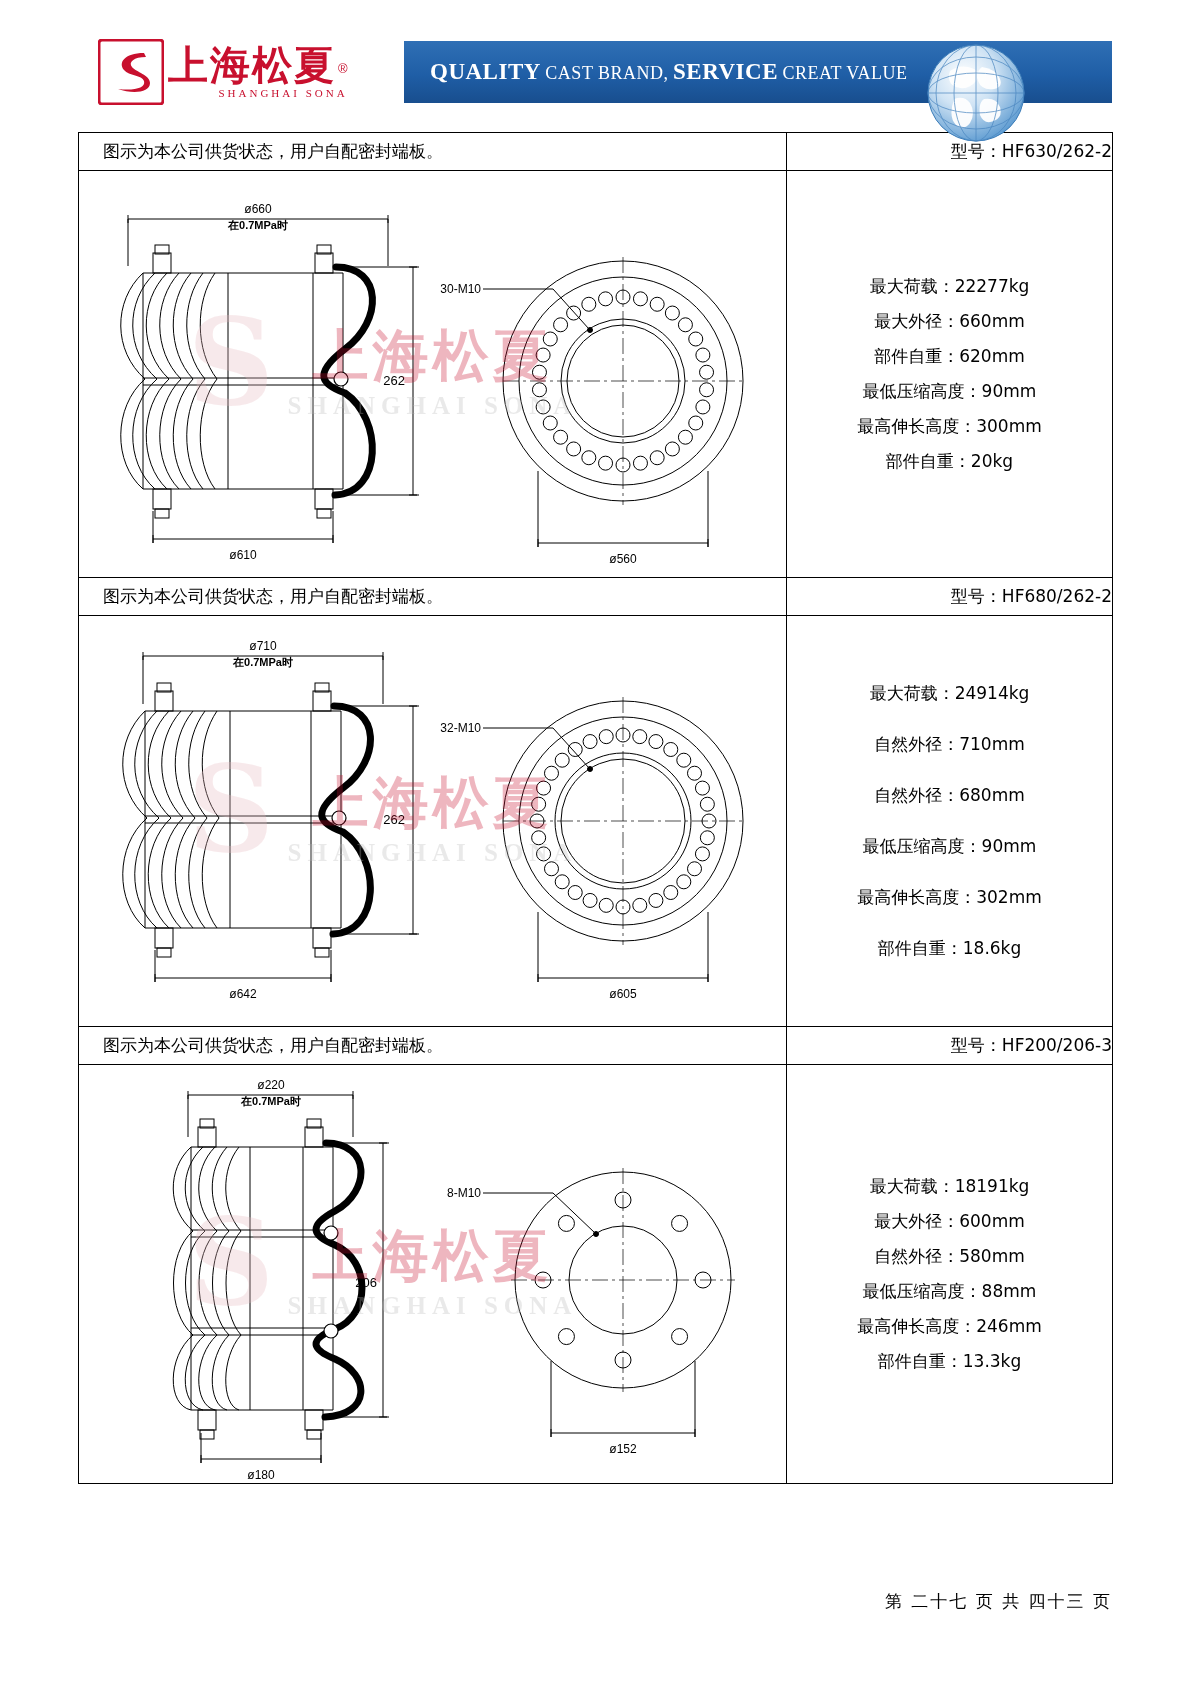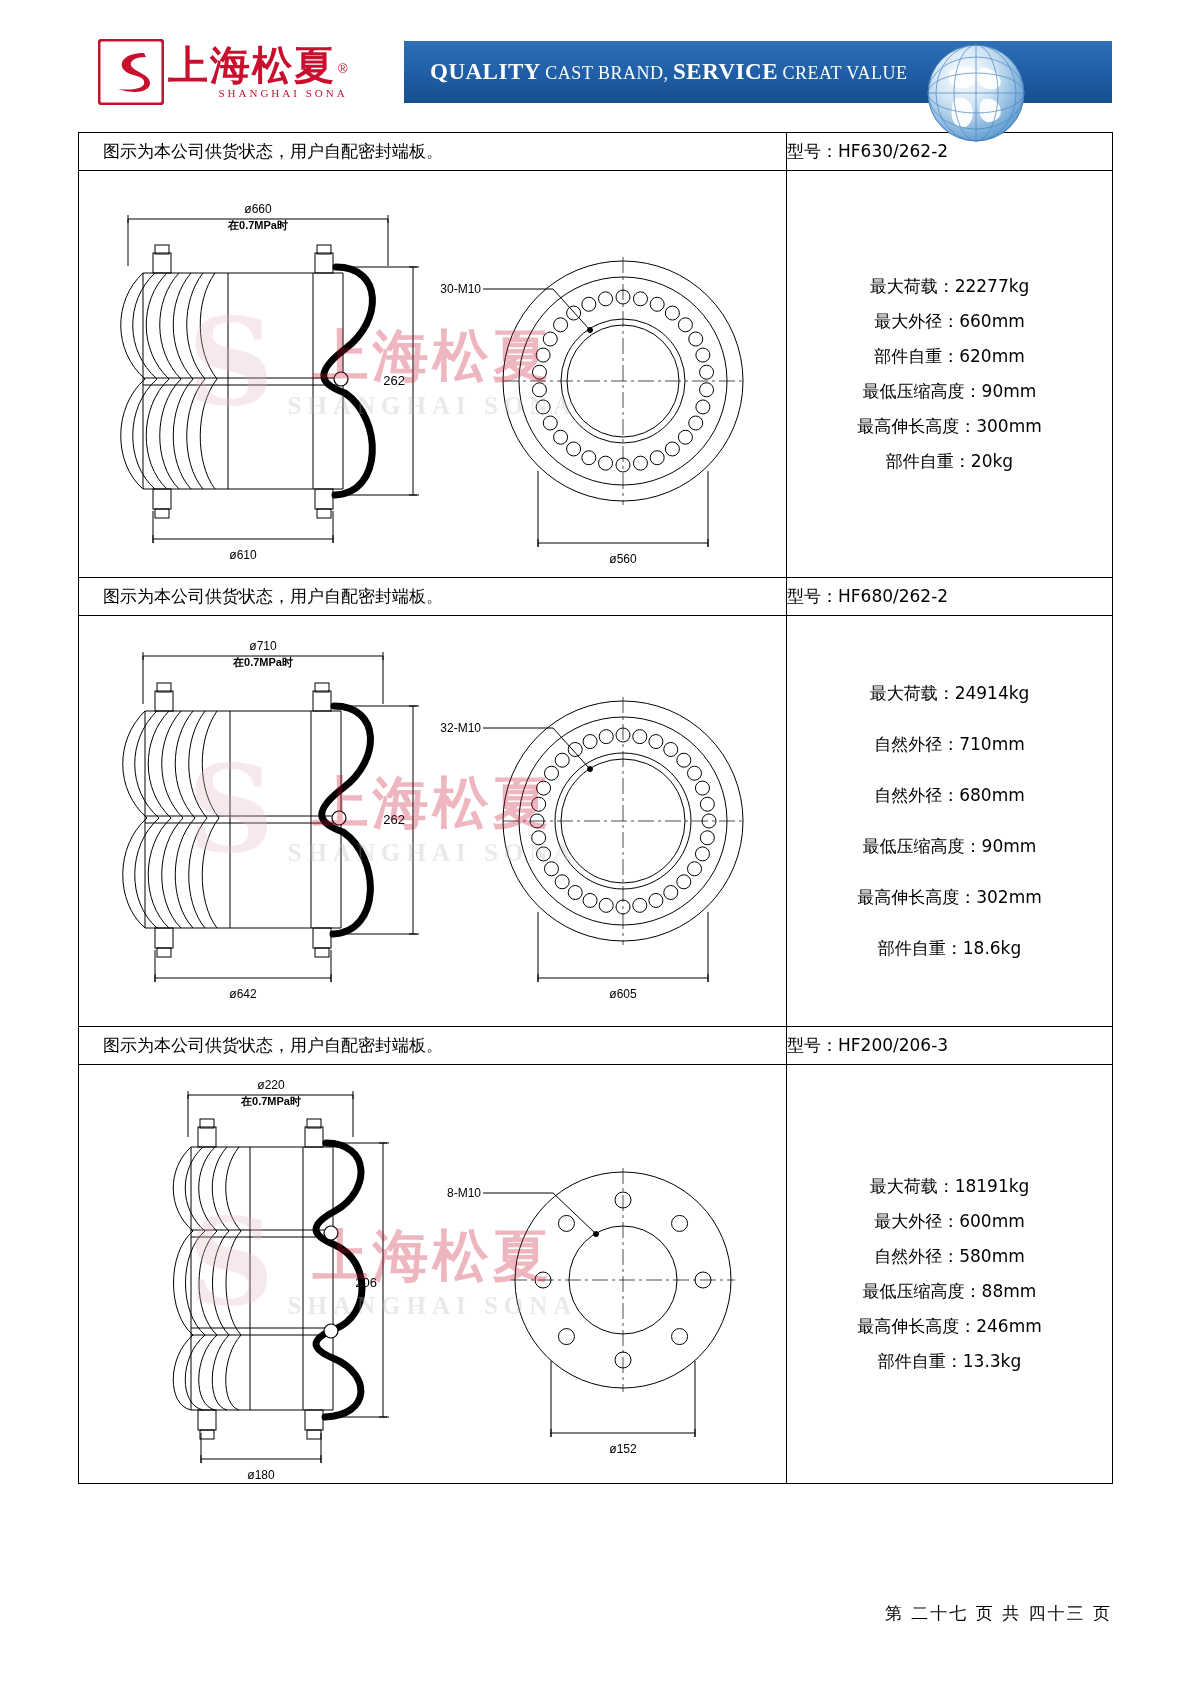--- a/index.html
+++ b/index.html
@@ -102,21 +102,21 @@
   .doc-table td { border: 1px solid #000; padding: 0; vertical-align: top; }
   .row-head-left {
     height: 38px;
     font-family: "DejaVu Sans", sans-serif;
     font-size: 17px;
     padding: 7px 0 0 24px !important;
     white-space: nowrap;
   }
   .row-head-right {
     height: 38px;
-    text-align: left;
+    text-align: right;
     font-family: "DejaVu Sans", sans-serif;
     font-size: 17px;
     padding-top: 7px !important;
     white-space: nowrap;
   }
   .col-draw { width: 708px; }
   .col-spec { width: 326px; }
 
   .spec-cell {
     text-align: center;
@@ -170,21 +170,21 @@
     font-weight: bold;
     line-height: 1;
   }
 
   .dwg { display:block; margin: 0 auto; position: relative; z-index: 2; }
 
   
   .footer {
     position: absolute;
     right: 78px;
-    bottom: 76px;
+    bottom: 88px;
     font-family: "DejaVu Sans", sans-serif;
     font-size: 17px;
     letter-spacing: 2px;
   }
 </style>
 </head>
 <body>
 
 <div class="page">
 

